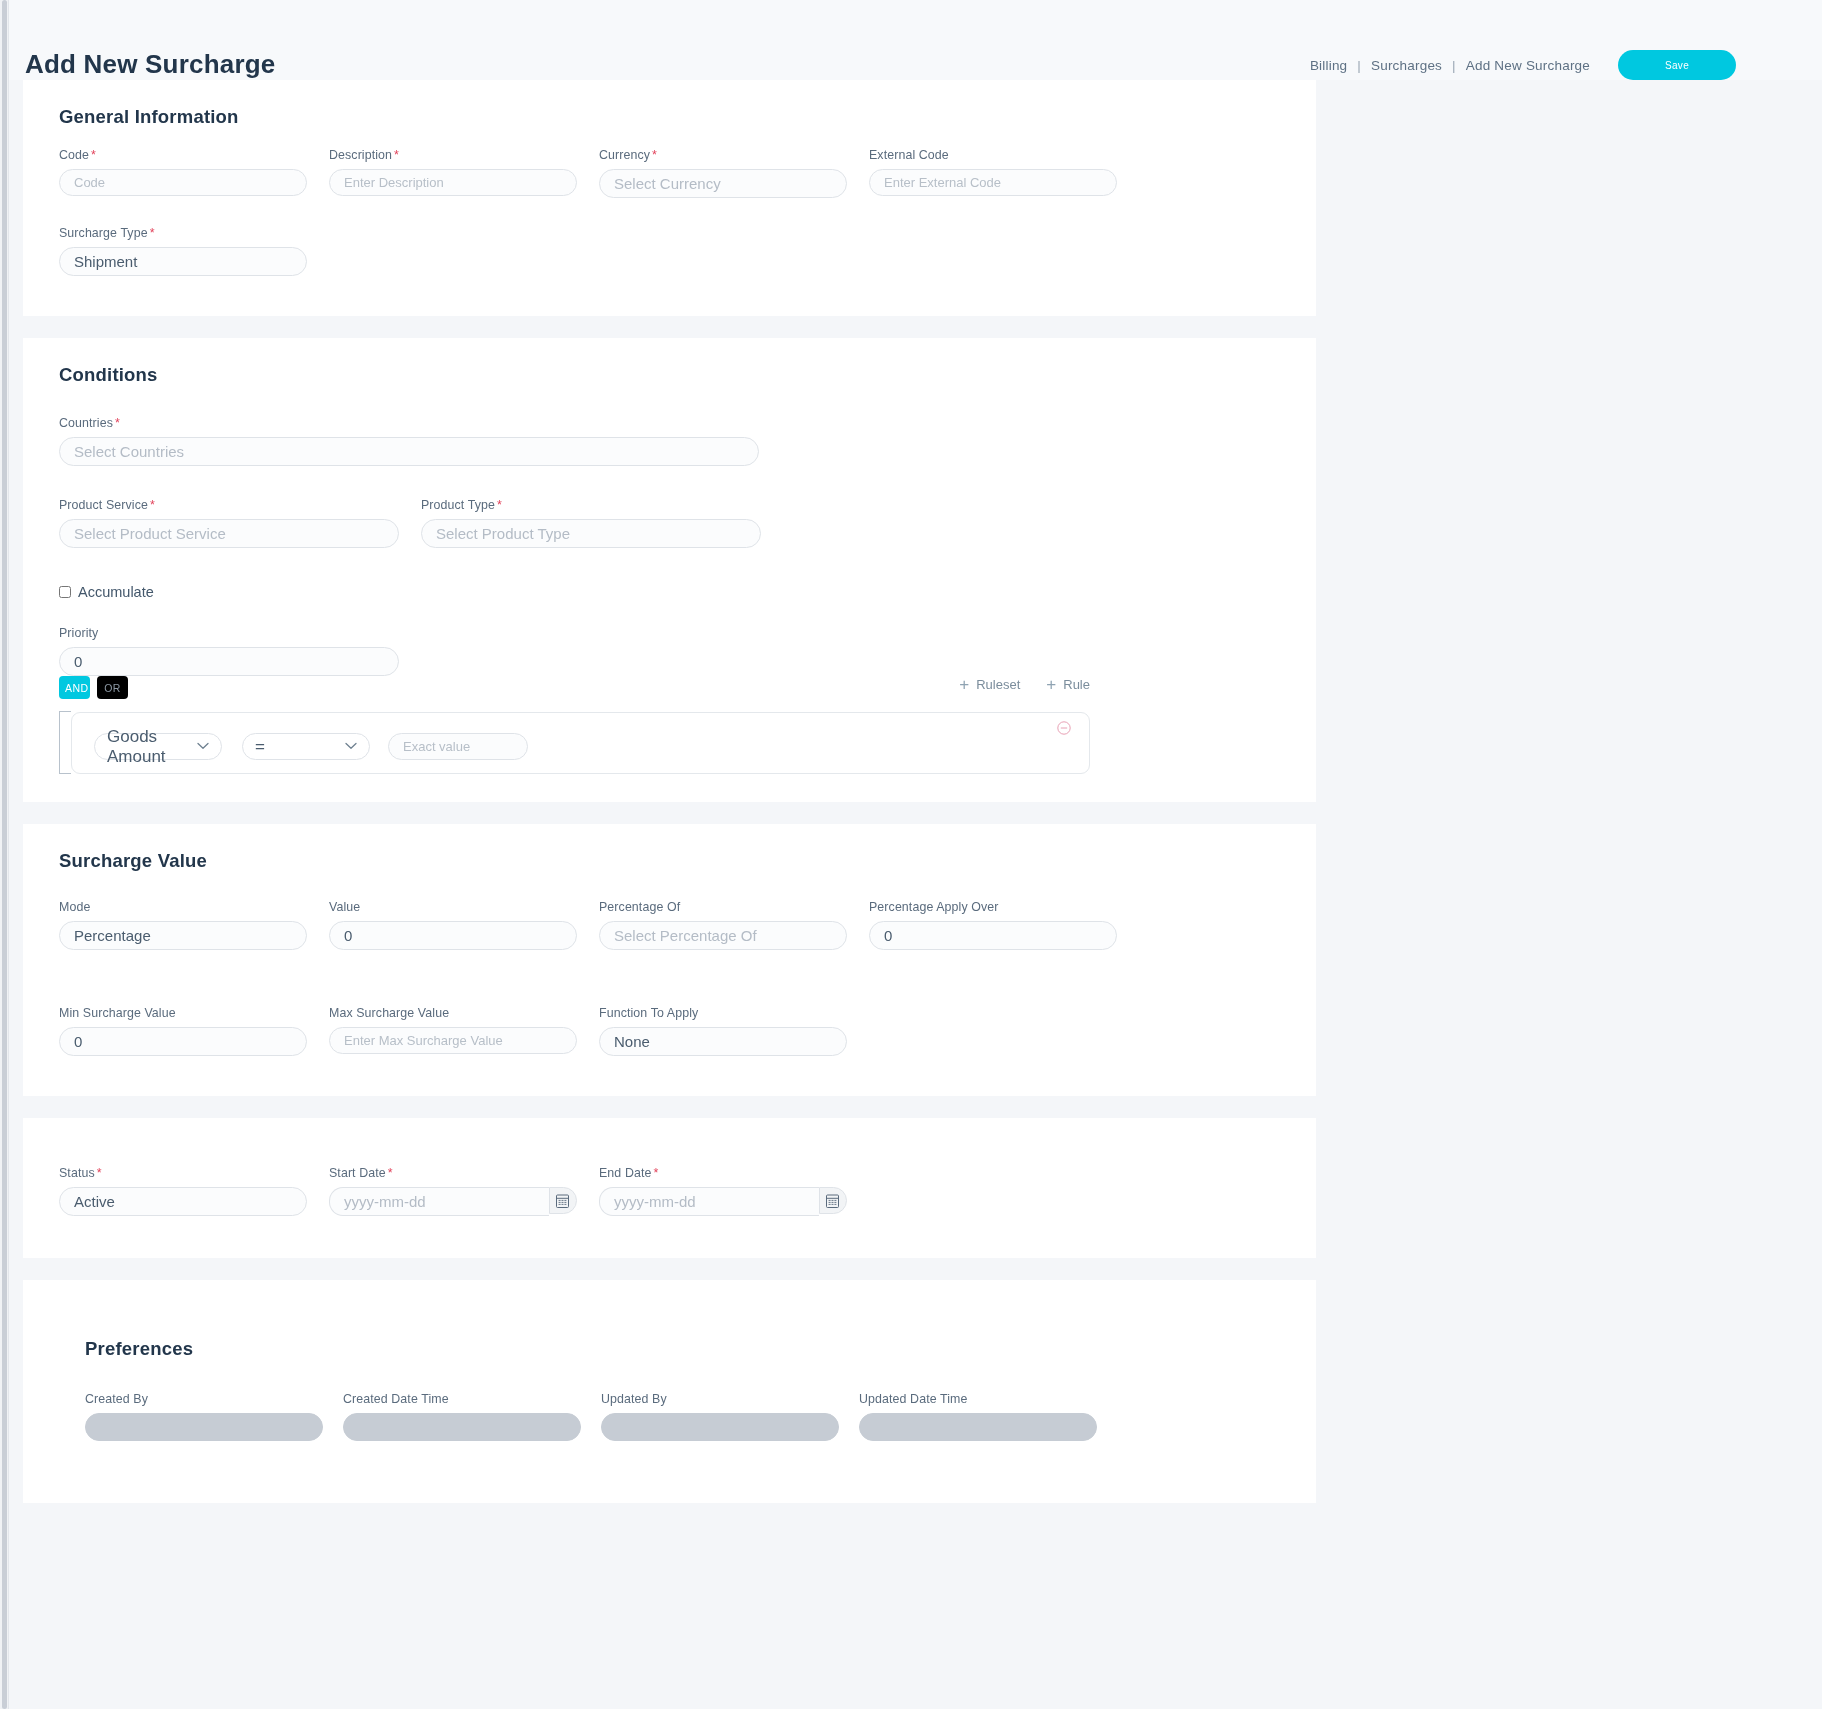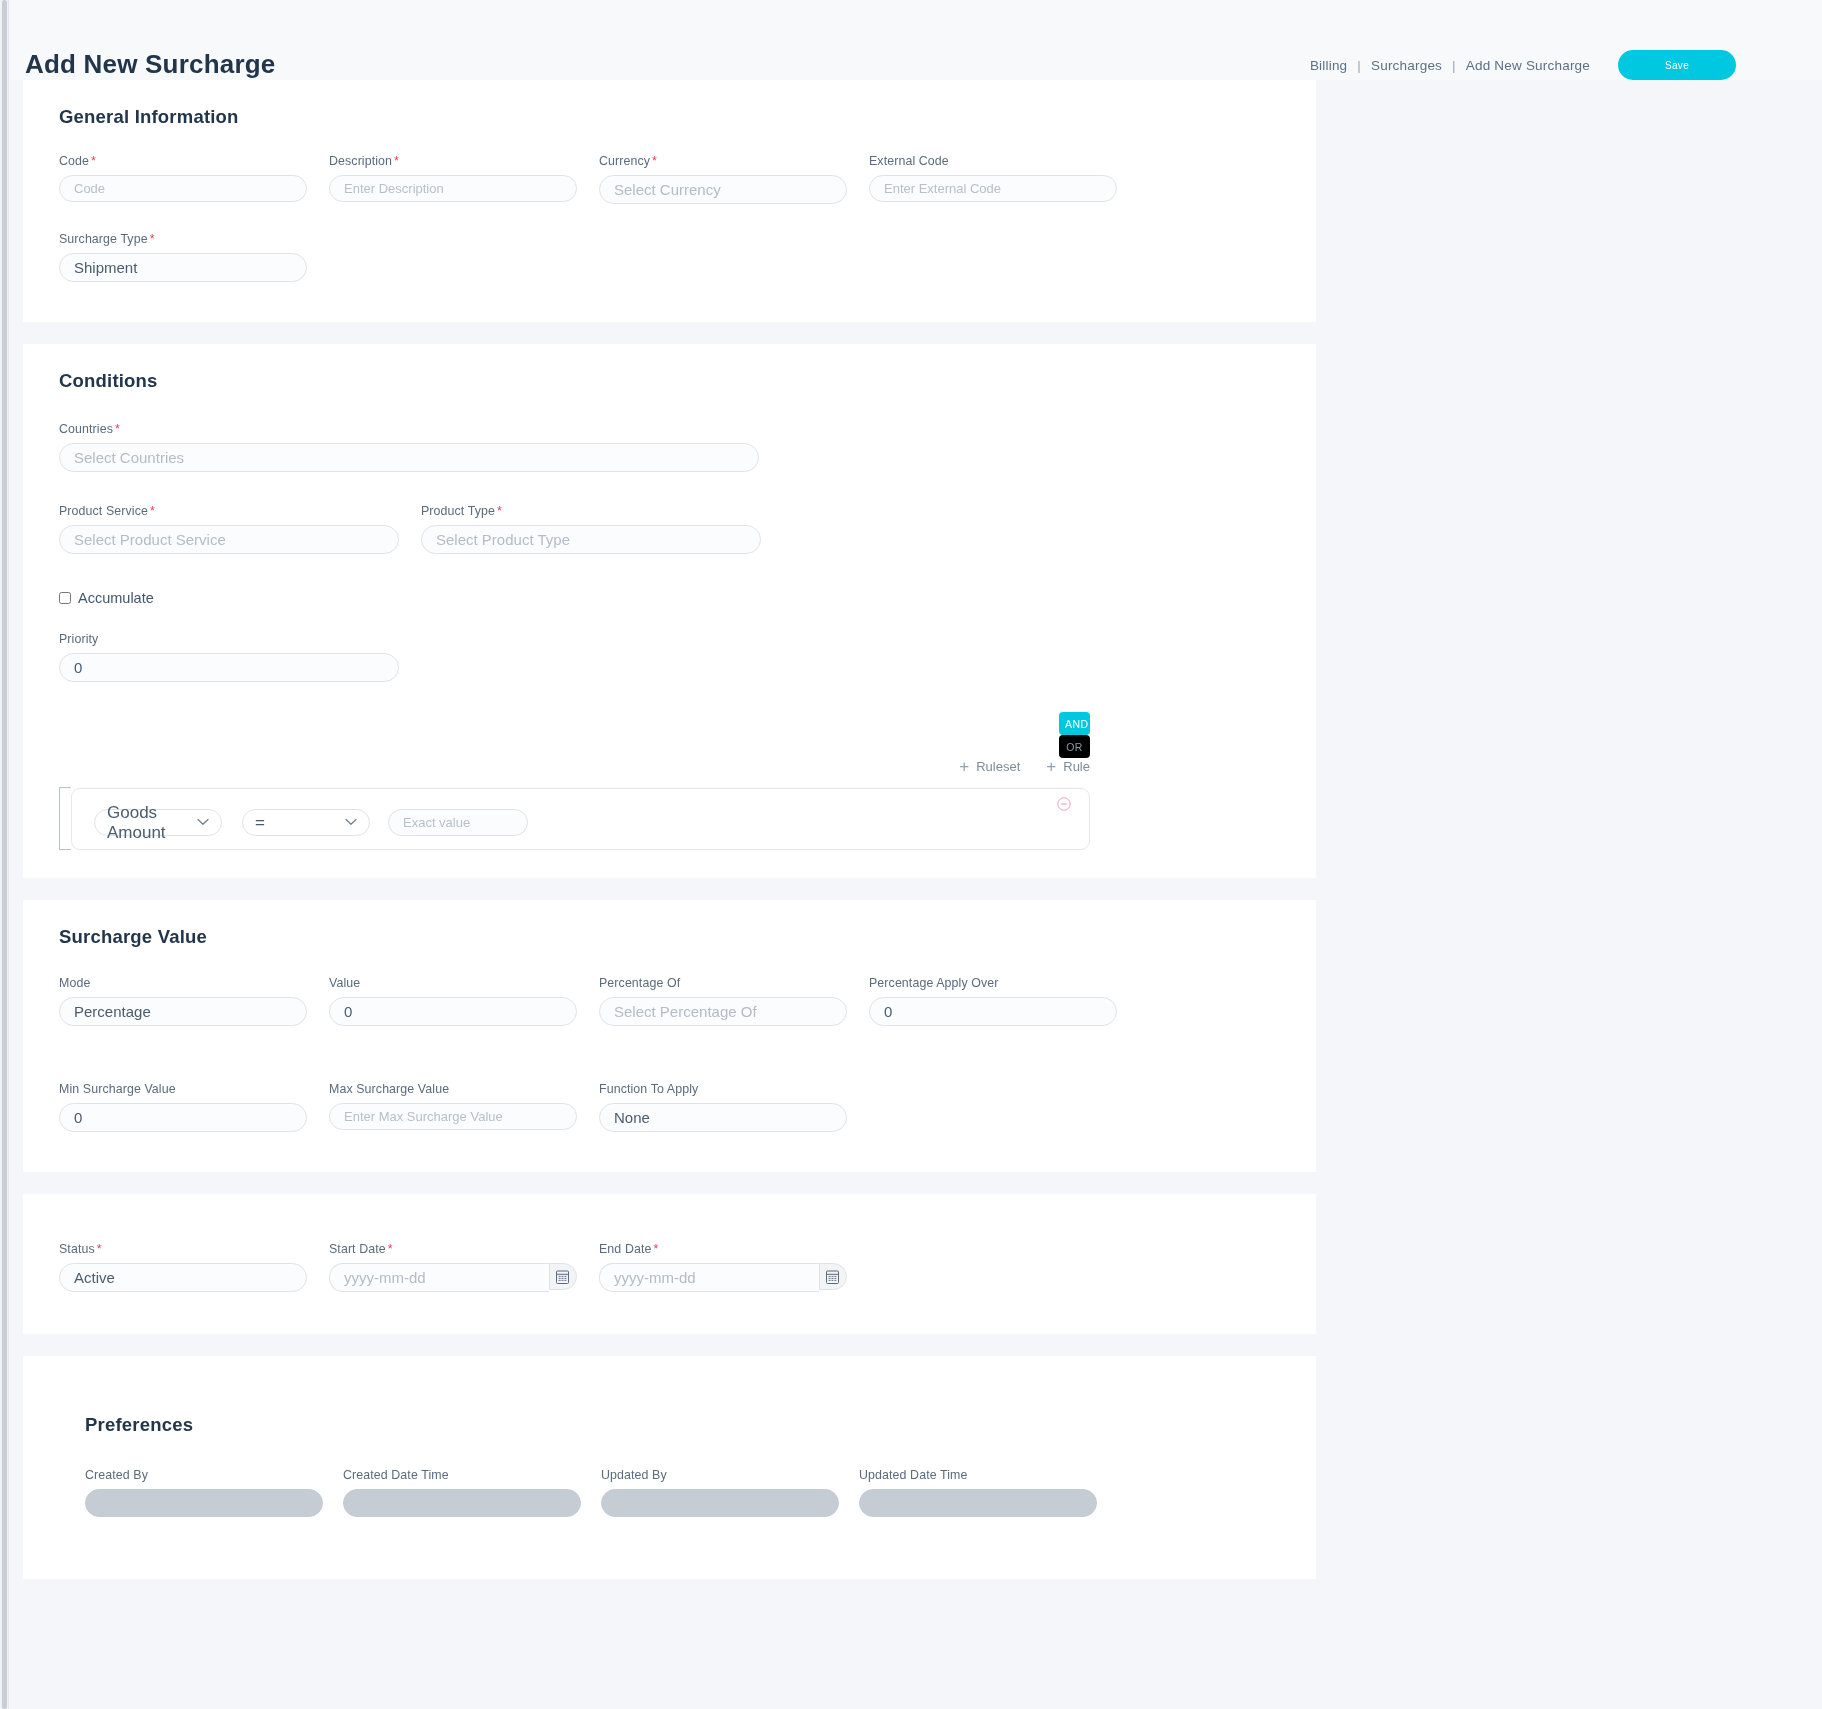--- a/index.html
+++ b/index.html
@@ -112,21 +112,21 @@
     font-size: 15px;
   }
   .inp.tall::placeholder { color: #b4bcc6; font-size: 15px; }
   .inp.val { font-size: 15px; color: #4a5c6e; }
   .inp.greyed {
     background: #c6ccd4; border-color: #c6ccd4; height: 28px; border-radius: 14px;
   }
 
   
   .gi { padding: 26px 0 40px 36px; }
-  .gi .section-title { margin-bottom: 26px; }
+  .gi .section-title { margin-bottom: 20px; }
   .gi-row1 { display: flex; }
   .f-code  { width: 248px; margin-right: 22px; }
   .f-desc  { width: 248px; margin-right: 22px; }
   .f-curr  { width: 248px; margin-right: 22px; }
   .f-ext   { width: 248px; }
   .gi-row2 { margin-top: 28px; }
 
   
   .cond { padding: 26px 0 28px 36px; }
   .cond .section-title { margin-bottom: 30px; }
@@ -141,24 +141,22 @@
     font-size: 14.5px; color: #43576b;
   }
   .accumulate input {
     width: 12px; height: 12px; margin: 0;
     accent-color: #00c8e0;
   }
   .f-priority { width: 340px; margin-top: 26px; }
 
   
   .rule-bar {
-    margin-top: 30px;
-    display: flex; align-items: flex-end;
+    display: flex; align-items: flex-start;
     width: 1031px;
-    flex-direction: column;
   }
   .logic-btn {
     width: 31px; height: 23px;
     border-radius: 4px; border: none;
     font-size: 10.5px; letter-spacing: .4px;
     font-family: "Liberation Sans", sans-serif;
     cursor: pointer;
   }
   .logic-btn.active { background: #00c8e0; color: #fff; }
   .logic-btn.idle { background: #000000; color: #8c98a4; margin-left: 7px; }

